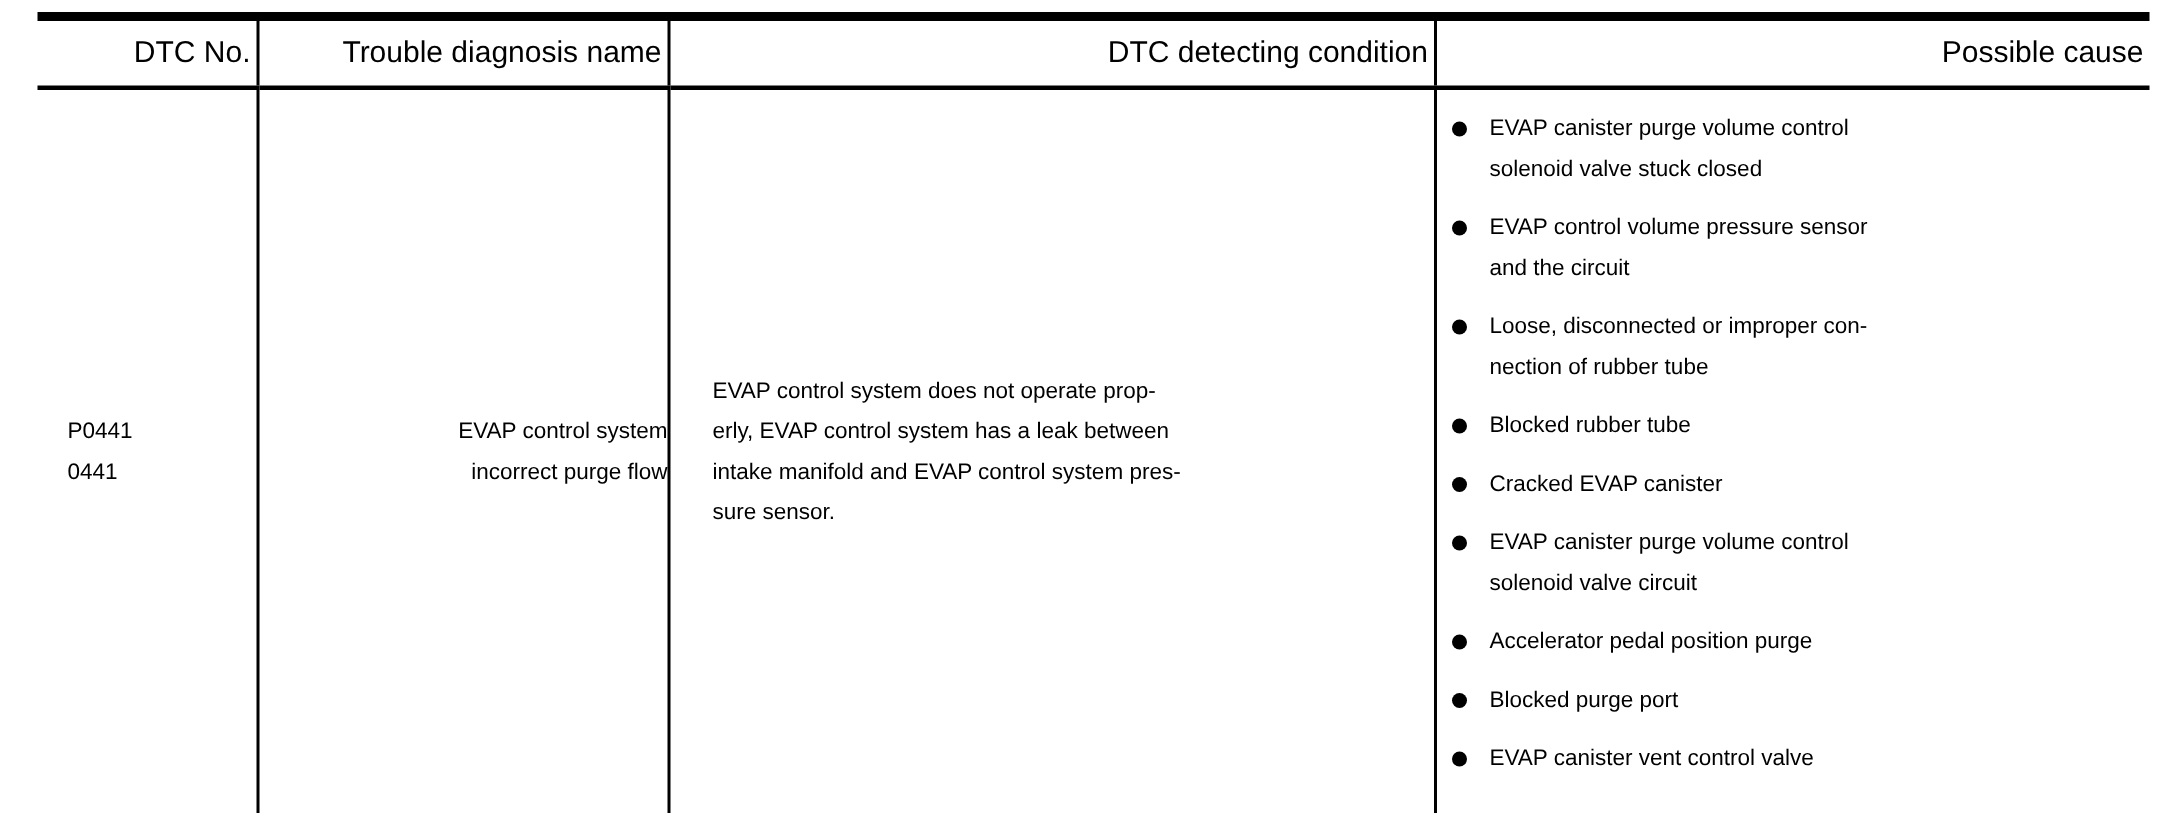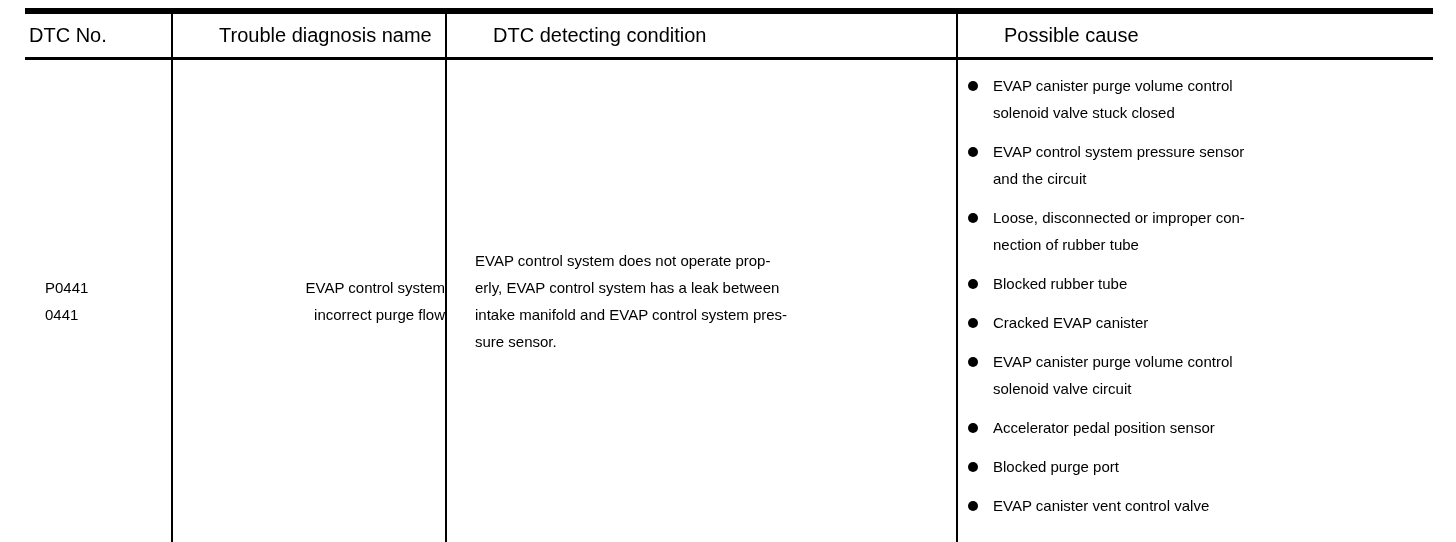--- a/index.html
+++ b/index.html
@@ -22,21 +22,21 @@
     border-bottom: 6px solid #000;
     table-layout: fixed;
   }
   col.c1 { width: 147px; }
   col.c2 { width: 274px; }
   col.c3 { width: 511px; }
   col.c4 { width: 476px; }
   th {
     font-size: 20px;
     font-weight: normal;
-    text-align: left;
+    text-align: right;
     height: 47px;
     vertical-align: middle;
     border-bottom: 3px solid #000;
     padding: 0 4px;
   }
   th + th, td + td { border-left: 2px solid #000; padding-left: 46px; }
   td {
     font-size: 15px;
     line-height: 27px;
     vertical-align: middle;
@@ -103,21 +103,21 @@
         </td>
         <td class="cell-causes">
           <ul class="cause-list">
             <li>
               <span class="bullet-dot"></span>
               <span class="cause-text">EVAP canister purge volume control
 solenoid valve stuck closed</span>
             </li>
             <li>
               <span class="bullet-dot"></span>
-              <span class="cause-text">EVAP control system pressure sensor
+              <span class="cause-text">EVAP control volume pressure sensor
 and the circuit</span>
             </li>
             <li>
               <span class="bullet-dot"></span>
               <span class="cause-text">Loose, disconnected or improper con-
 nection of rubber tube</span>
             </li>
             <li>
               <span class="bullet-dot"></span>
               <span class="cause-text">Blocked rubber tube</span>
@@ -126,21 +126,21 @@
               <span class="bullet-dot"></span>
               <span class="cause-text">Cracked EVAP canister</span>
             </li>
             <li>
               <span class="bullet-dot"></span>
               <span class="cause-text">EVAP canister purge volume control
 solenoid valve circuit</span>
             </li>
             <li>
               <span class="bullet-dot"></span>
-              <span class="cause-text">Accelerator pedal position sensor</span>
+              <span class="cause-text">Accelerator pedal position purge</span>
             </li>
             <li>
               <span class="bullet-dot"></span>
               <span class="cause-text">Blocked purge port</span>
             </li>
             <li>
               <span class="bullet-dot"></span>
               <span class="cause-text">EVAP canister vent control valve</span>
             </li>
           </ul>

